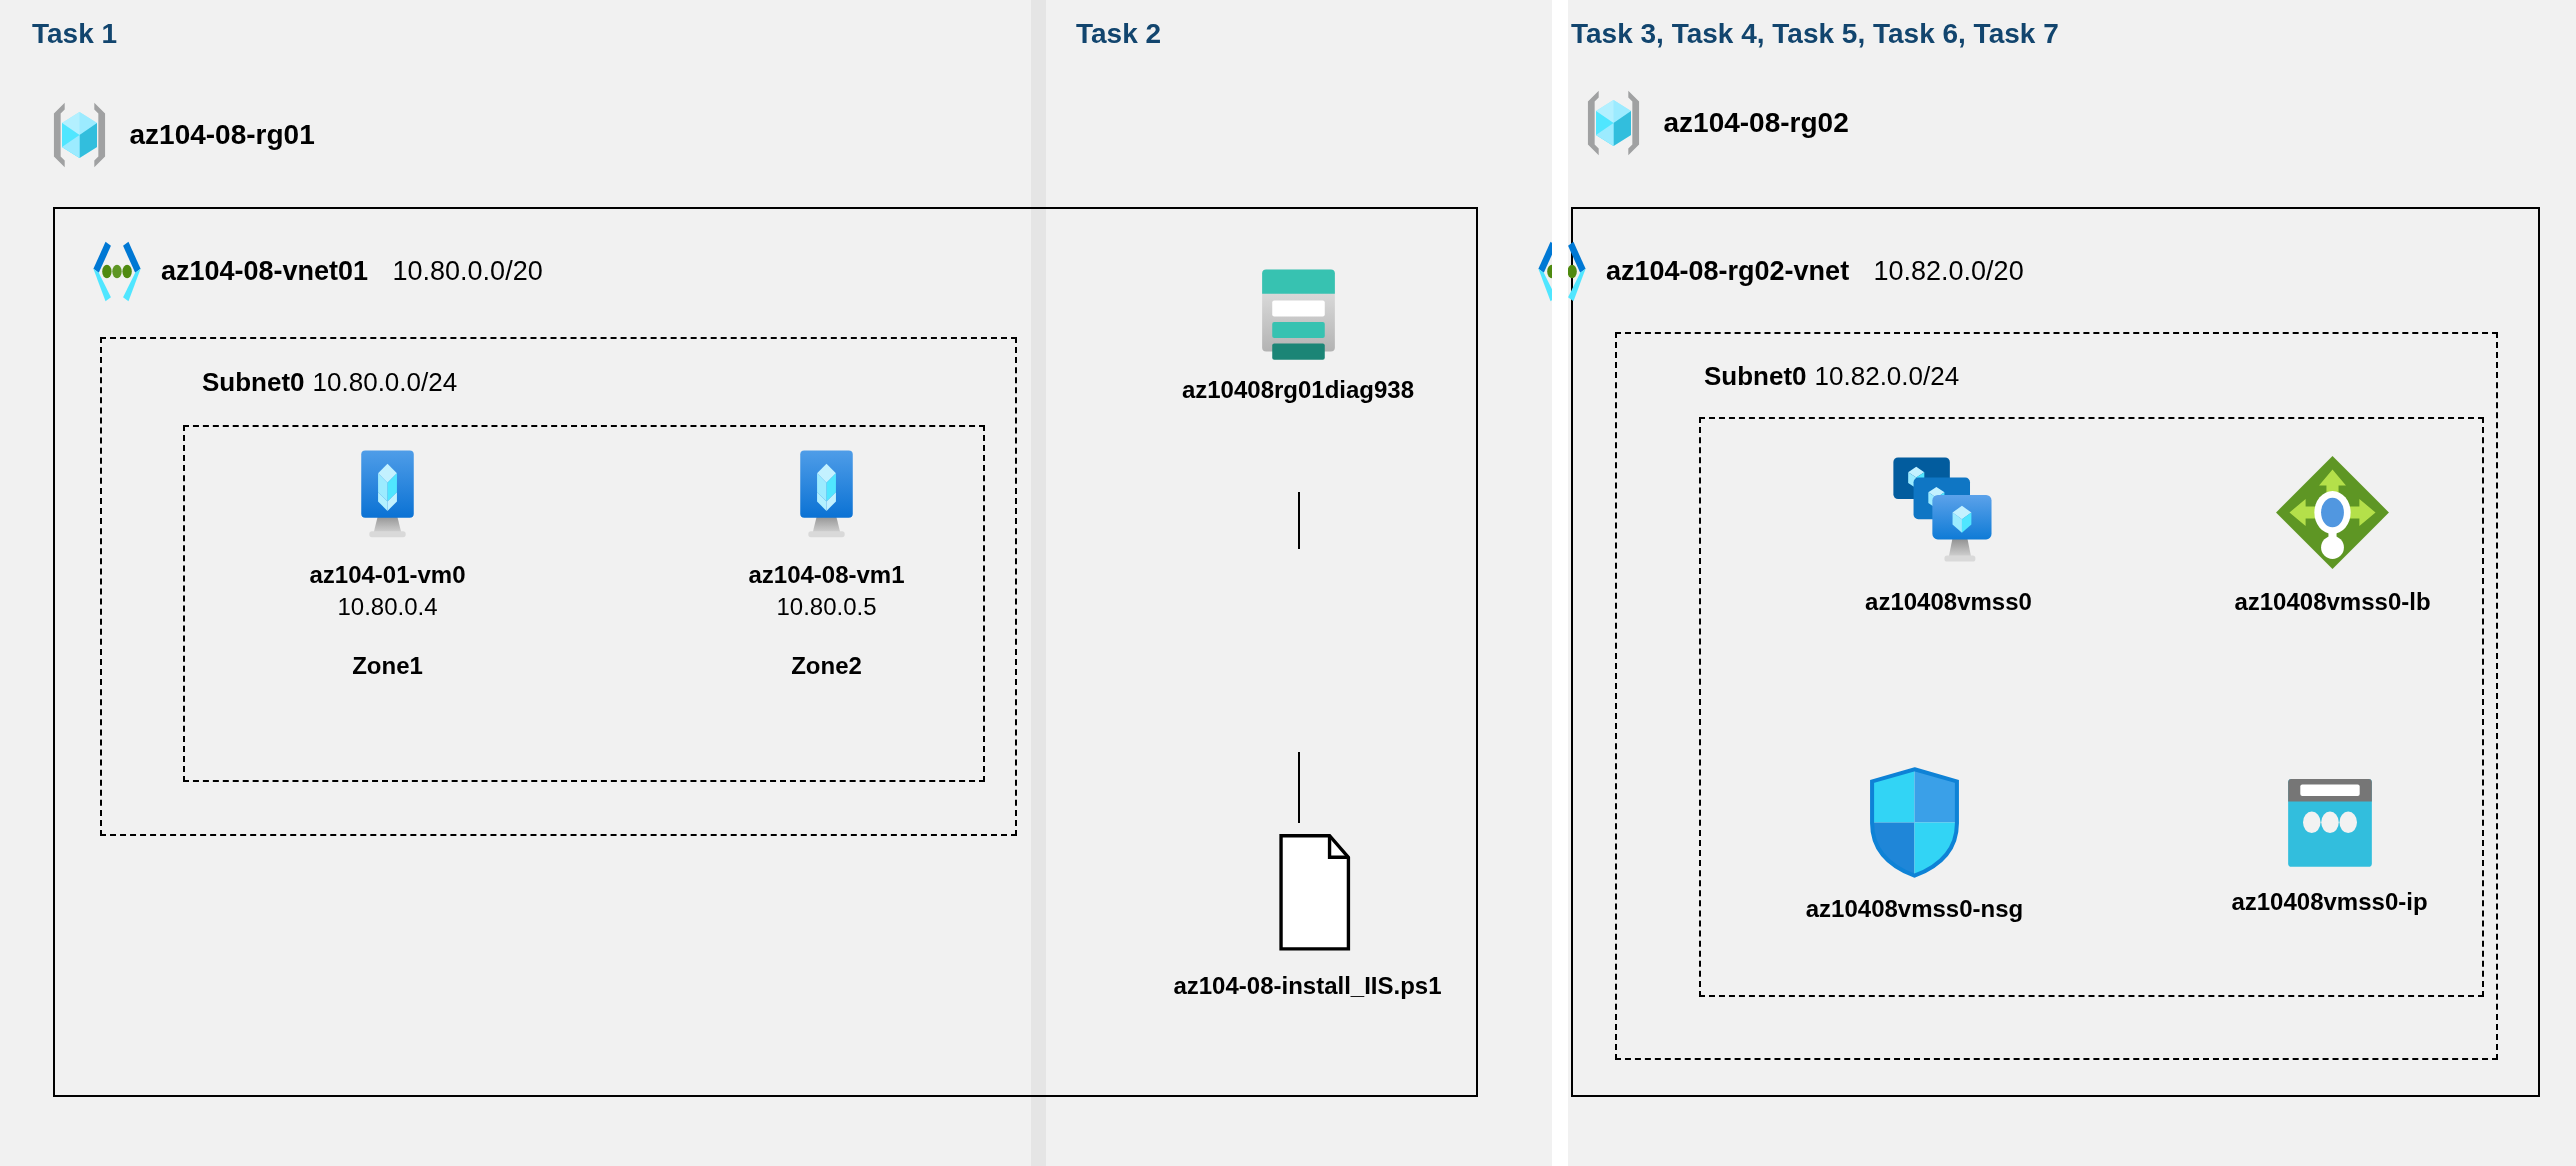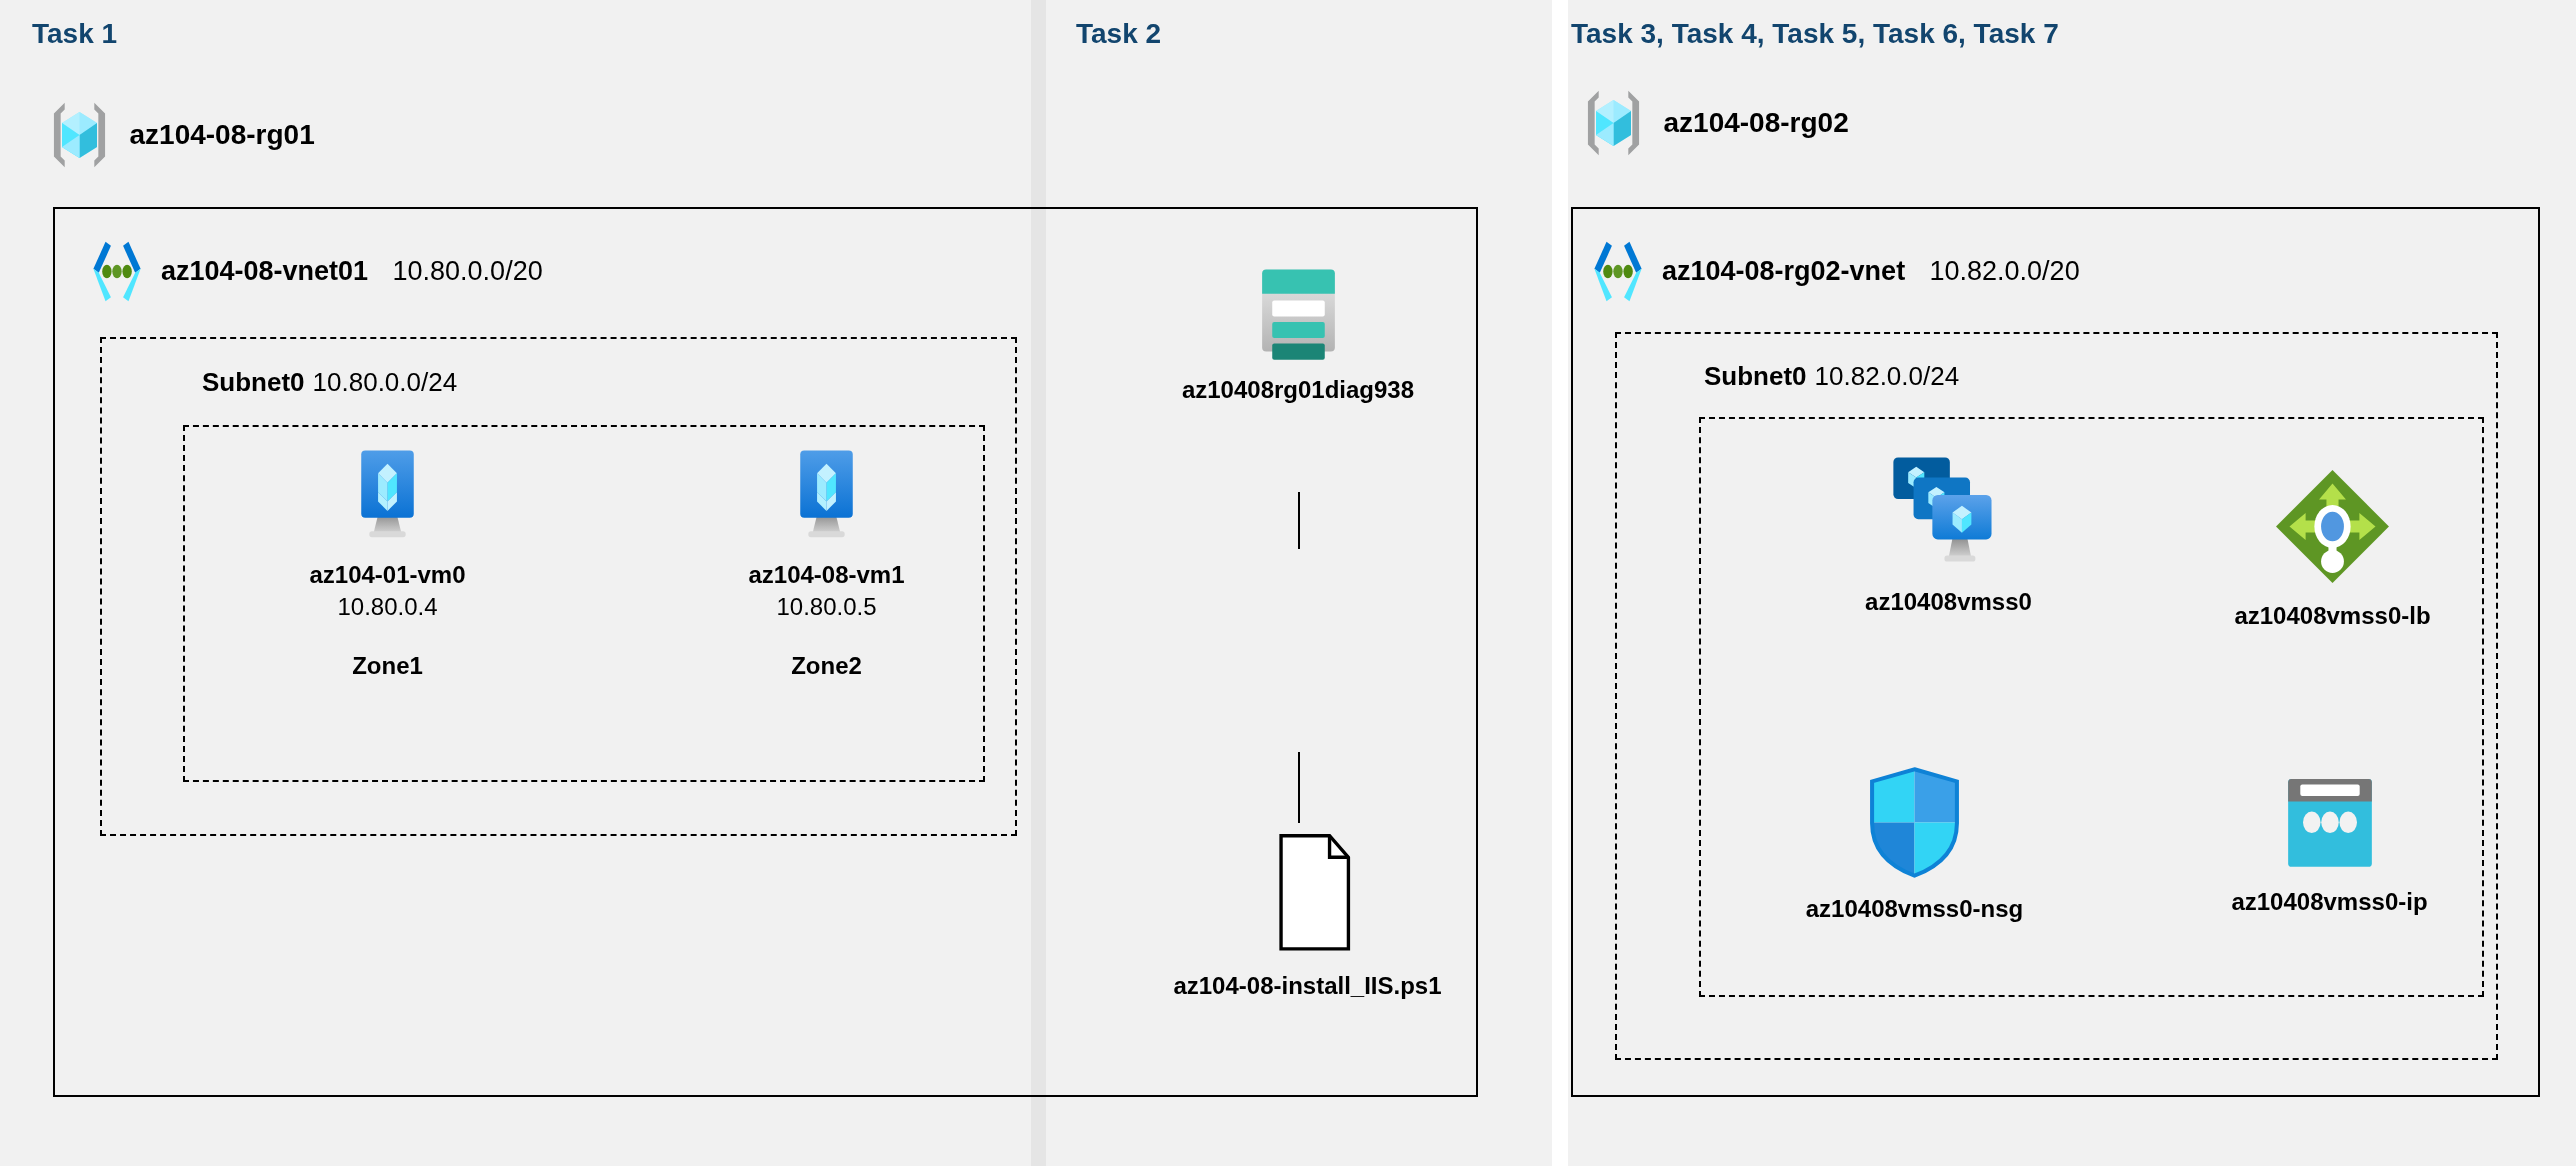--- a/index.html
+++ b/index.html
@@ -73,21 +73,21 @@
   #gutter-2 { left: 1552px; top: 0; width: 15.5px; height: 1166px; }
 
   .vnet-header {
     position: absolute;
     display: flex;
     align-items: center;
     gap: 15px;
     white-space: nowrap;
   }
   #vnet01-header { left: 88px;  top: 239px; }
-  #vnet02-header { left: 1589px; top: 239px; }
+  #vnet02-header { left: 1533px; top: 239px; }
   .vnet-name {
     font-size: 27px;
     font-weight: bold;
     color: #000000;
   }
   .vnet-cidr {
     font-size: 27px;
     font-weight: normal;
     color: #000000;
     margin-left: 9.4px;
@@ -146,21 +146,21 @@
     margin-top: 31px;
   }
 
   
   #node-vm0   { left: 266px;  top: 445px;  width: 243px; }
   #node-vm1   { left: 705px; top: 445px;  width: 243px; }
   #node-storage { left: 1116px; top: 260px; width: 364px; }
   #node-scripts { left: 1166px; top: 539px; width: 270px; }
   #node-ps1     { left: 1092px; top: 829px; width: 431px; }
   #node-vmss  { left: 1807px; top: 452px;  width: 283px; }
-  #node-lb    { left: 2184px; top: 466px;  width: 297px; }
+  #node-lb    { left: 2184px; top: 452px;  width: 297px; }
   #node-nsg   { left: 1746px; top: 765px; width: 337px; }
   #node-ip    { left: 2178px; top: 775px; width: 303px; }
 
   
   .connector {
     position: absolute;
     width: 2px;
     background: #000000;
   }
   #conn-storage-scripts { left: 1298px; top: 492px;  height: 57px; }

